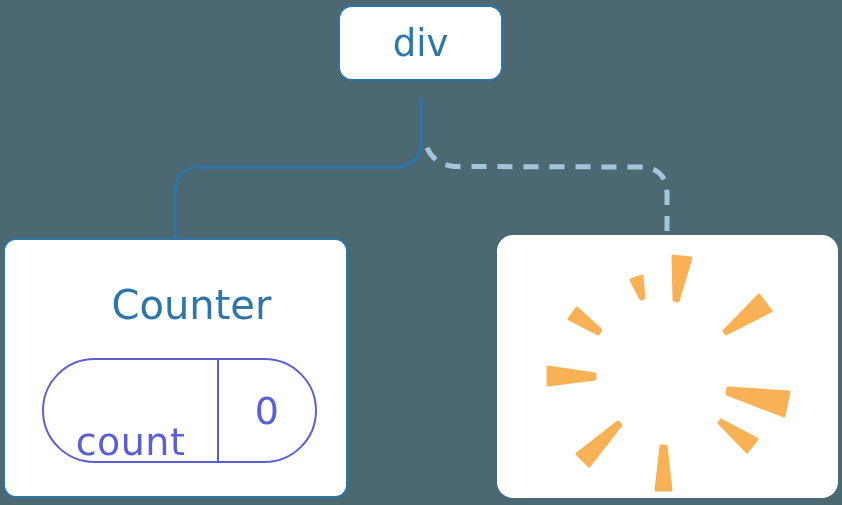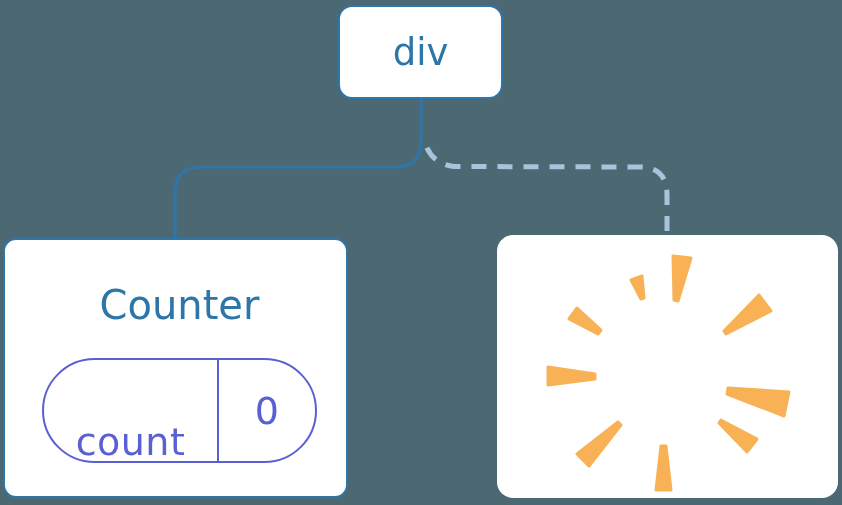--- a/index.html
+++ b/index.html
@@ -31,41 +31,41 @@
     stroke-dashoffset: 15;
     stroke-linecap: butt;
   }
   .node {
     position: absolute;
     background: var(--card, #ffffff);
     box-sizing: border-box;
   }
   .root-node {
     left: 338px; top: 5px;
-    width: 165px; height: 94px;
+    width: 165px; height: 76px;
     border: 2.5px solid var(--accent, #2e76a8);
     border-radius: 14px;
     display: flex;
     align-items: center;
     justify-content: center;
   }
   .root-label {
     color: var(--accent, #2e76a8);
     font-size: 37px;
     line-height: 1;
   }
   .counter-node {
     left: 3px; top: 238px;
     width: 345px; height: 260px;
     border: 2.5px solid var(--accent, #2e76a8);
     border-radius: 13px;
   }
   .counter-title {
     position: absolute;
-    left: 4px; top: 42px;
+    left: 16px; top: 42px;
     width: 100%;
     text-align: center;
     color: var(--accent, #2e76a8);
     font-size: 40px;
     line-height: 1.15;
   }
   .state-pill {
     position: absolute;
     left: 37px; top: 118px;
     width: 275px; height: 105px;

